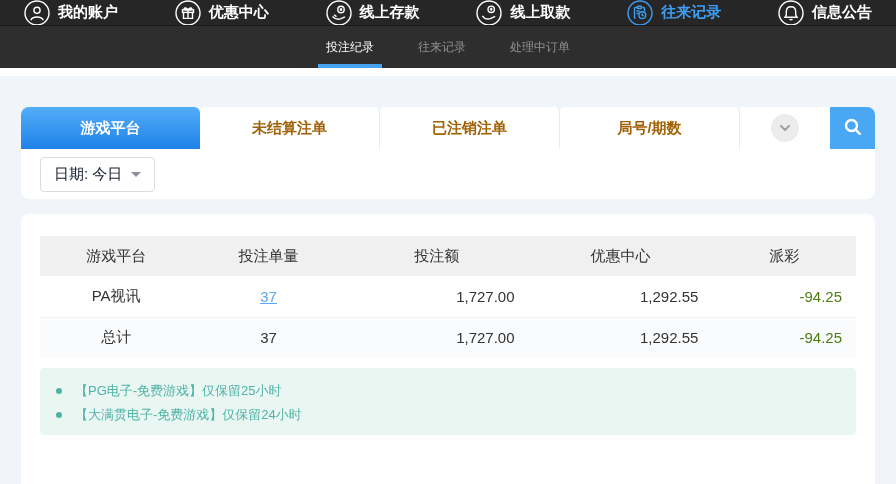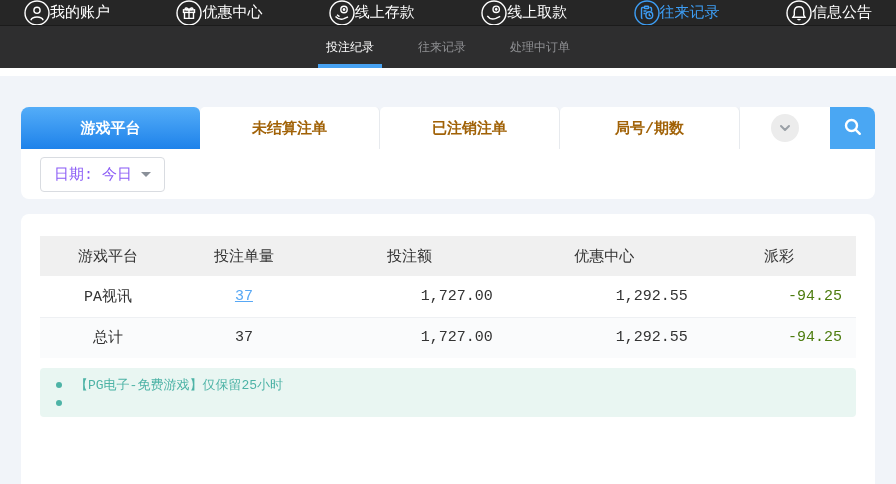--- a/index.html
+++ b/index.html
@@ -3,75 +3,75 @@
 <meta charset="utf-8">
 <style>
   * { margin:0; padding:0; box-sizing:border-box; }
   html,body { width:896px; height:484px; overflow:hidden; }
   body { font-family:"Liberation Sans","DejaVu Sans",sans-serif; background:#f1f4f9; }
 
   
   .topbar { height:26px; background:#262626; border-bottom:1px solid #1b1b1b;
             display:flex; align-items:center; justify-content:space-between;
             padding:0 24px; overflow:hidden; }
-  .topnav-item { display:flex; align-items:center; color:#fff;
-                 font-size:15px; font-weight:normal; cursor:pointer; white-space:nowrap; }
+  .topnav-item { display:flex; align-items:center; gap:8px; color:#fff;
+                 font-size:15px; font-weight:bold; cursor:pointer; white-space:nowrap; }
   .topnav-item.active { color:#3d9ef5; }
   .topnav-item svg { display:block; }
 
   
   .subbar { height:42px; background:#2e2e2f; display:flex; justify-content:center;
             align-items:stretch; gap:28px; }
   .subnav-item { position:relative; display:flex; align-items:center; padding:0 8px;
                  color:#8f9093; font-size:12px; cursor:pointer; }
   .subnav-item.active { color:#ffffff; }
   .subnav-underline { position:absolute; left:0; right:0; bottom:0; height:4px;
                       background:#47a2f2; }
 
   .white-strip { height:8px; background:#ffffff; }
 
-  .content { padding:31px 21px 0 21px;font-family:Liberation Mono, monospace; }
+  .content { padding:31px 21px 0 21px; }
 
   
   .tabs-row { display:flex; height:42px; }
   .tab { flex:1 1 0; background:#ffffff; display:flex; align-items:center; justify-content:center;
          font-size:15px; font-weight:bold; color:#a16207; cursor:pointer;
          border-right:1px solid #e7eaee; border-radius:5px 5px 0 0; }
   .tab.active { background:linear-gradient(180deg,#54adf8 0%,#1e82ea 100%);
                 color:#ffffff; border-right:none; border-radius:8px 6px 0 0; }
   .seg-chevron { flex:0 0 90px; background:#ffffff; display:flex; align-items:center;
                  justify-content:center; cursor:pointer; }
   .chev-circle { width:28px; height:28px; border-radius:50%; background:#ececec;
                  display:flex; align-items:center; justify-content:center; }
   .search-btn { flex:0 0 45px; background:#4aa7f3; border:none; display:flex; align-items:center;
                 justify-content:center; border-radius:0 8px 0 0; cursor:pointer; }
 
   
   .filter-panel { height:50px; background:#ffffff; border-radius:0 0 8px 8px;
                   display:flex; align-items:center; padding-left:19px; }
   .date-btn { display:flex; align-items:center; gap:9px; border:1px solid #d9dce1;
               background:#fff; border-radius:4px; padding:7px 13px; font-size:15px;
-              color:#8b5cf6; cursor:pointer; font-family:inherit; }
+              color:#0f172a; cursor:pointer; font-family:inherit; }
   .caret-down { width:0; height:0; border-left:5px solid transparent;
                 border-right:5px solid transparent; border-top:5px solid #8a9099; }
 
   
   .table-card { margin-top:15px; background:#ffffff; border-radius:8px 8px 0 0;
                 height:270px; padding:22px 19px 0 19px; }
   table { width:100%; border-collapse:collapse; font-size:15px; color:#333; }
   th { background:#f0f0f0; height:40px; font-weight:500; text-align:center; }
   td { height:41px; text-align:center; }
   .num { text-align:right; padding-right:14px; }
   th.num { text-align:center; padding-right:0; }
   tr.total-row td { background:#fafbfc; border-top:1px solid #eef0f3; font-weight:500; }
   .cell-link { color:#58a8f5; text-decoration:underline; cursor:pointer; }
   .neg { color:#4d7c0f; }
 
   
-  .notes { margin-top:10px; background:#e9f6f2; border-radius:4px; padding:5px 0 8px 0;
+  .notes { margin-top:10px; background:#e9f6f2; border-radius:4px; padding:11px 0 8px 0;
            list-style:none; }
   .notes li { display:flex; align-items:center; gap:13px; padding:3px 16px; }
   .note-dot { width:6px; height:6px; border-radius:50%; background:#4db3a6; flex:0 0 6px; }
   .note-text { color:#4db3a6; font-size:13px; }
 </style>
 </head>
 <body>
 
 <header class="topbar">
 
@@ -234,17 +234,18 @@
       </tbody>
     </table>
 
     <ul class="notes">
       <li>
         <span class="note-dot"></span>
         <span class="note-text">【PG电子-免费游戏】仅保留25小时</span>
       </li>
       <li>
         <span class="note-dot"></span>
+        <span class="note-text">【大满贯电子-免费游戏】仅保留24小时</span>
       </li>
     </ul>
   </section>
 
 </main>
 
 </body></html>

